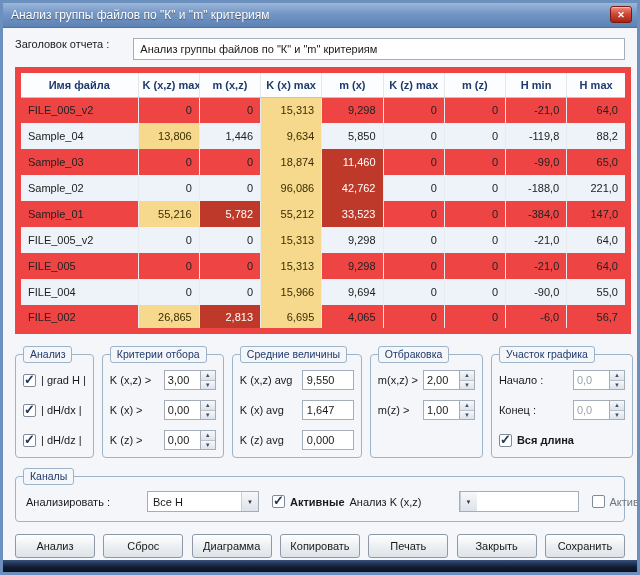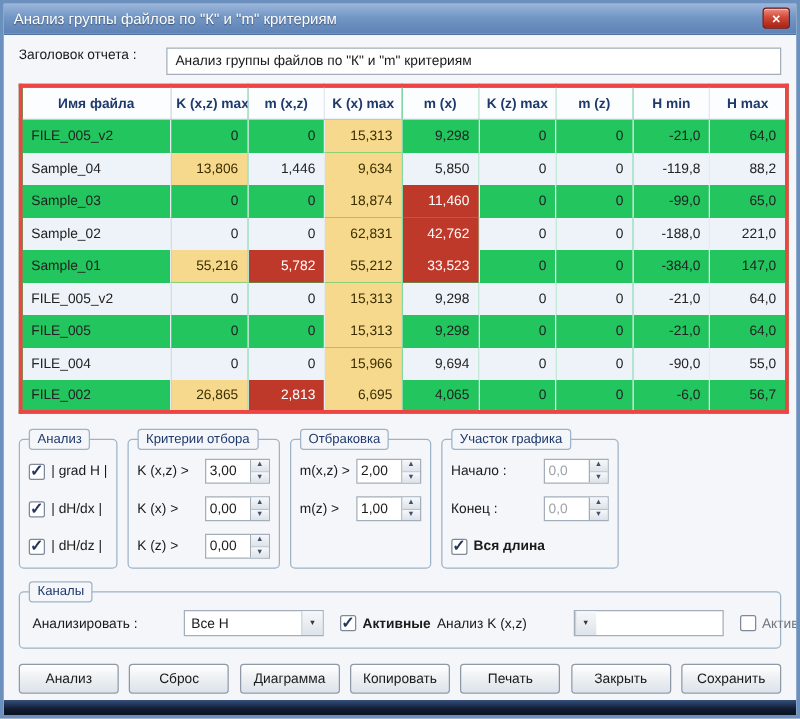--- a/index.html
+++ b/index.html
@@ -43,21 +43,21 @@
   .report-row .lbl { font-size:11px; color:#1a1a1a; white-space:nowrap; }
   .report-input {
     flex:1; height:22px; border:1px solid #a3aeba; background:#fff;
     font-size:11px; padding:0 6px; font-family:inherit; color:#1a1a1a;
   }
 
   
   .results {
     border-collapse:collapse; table-layout:fixed;
     margin:10px 12px 0; width:616px;
-    background:#22c55e; border:3px solid #ef4444;
+    background:#ef4444; border:6px solid #ef4444;
   }
   .results th {
     height:27px; font-size:11px; font-weight:bold; color:#1e3a6d;
     background:#fcfdfe; border-bottom:1px solid #bcc7d2;
     border-right:1px solid #e3e8ee; text-align:center;
     padding:0 4px; white-space:nowrap; overflow:hidden;
   }
   .results th.name-col { width:120px; }
   .results td {
     height:26px; font-size:11px; color:#222;
@@ -208,21 +208,21 @@
           <td class="num red">11,460</td>
           <td class="num">0</td>
           <td class="num">0</td>
           <td class="num">-99,0</td>
           <td class="num">65,0</td>
         </tr>
         <tr class="alt">
           <td class="name">Sample_02</td>
           <td class="num">0</td>
           <td class="num">0</td>
-          <td class="num orange">62,831</td>
+          <td class="num orange">96,086</td>
           <td class="num red">42,762</td>
           <td class="num">0</td>
           <td class="num">0</td>
           <td class="num">-188,0</td>
           <td class="num">221,0</td>
         </tr>
         <tr>
           <td class="name">Sample_01</td>
           <td class="num orange">55,216</td>
           <td class="num red">5,782</td>
@@ -331,20 +331,35 @@
         <div class="spin">
           <span class="spin-value">0,00</span>
           <span class="spin-btns">
               <span class="up">▲</span>
               <span class="down">▼</span>
             </span>
         </div>
       </div>
     </div>
 
+    <div class="groupbox box-averages">
+      <span class="groupbox-title">Средние величины</span>
+      <div class="gb-row spread">
+        <span class="lbl">K (x,z) avg</span>
+        <span class="textbox">9,550</span>
+      </div>
+      <div class="gb-row spread">
+        <span class="lbl">K (x) avg</span>
+        <span class="textbox">1,647</span>
+      </div>
+      <div class="gb-row spread">
+        <span class="lbl">K (z) avg</span>
+        <span class="textbox">0,000</span>
+      </div>
+    </div>
 
     <div class="groupbox box-rejection">
       <span class="groupbox-title">Отбраковка</span>
       <div class="gb-row spread">
         <span class="lbl">m(x,z) &gt;</span>
         <div class="spin">
           <span class="spin-value">2,00</span>
           <span class="spin-btns">
               <span class="up">▲</span>
               <span class="down">▼</span>

